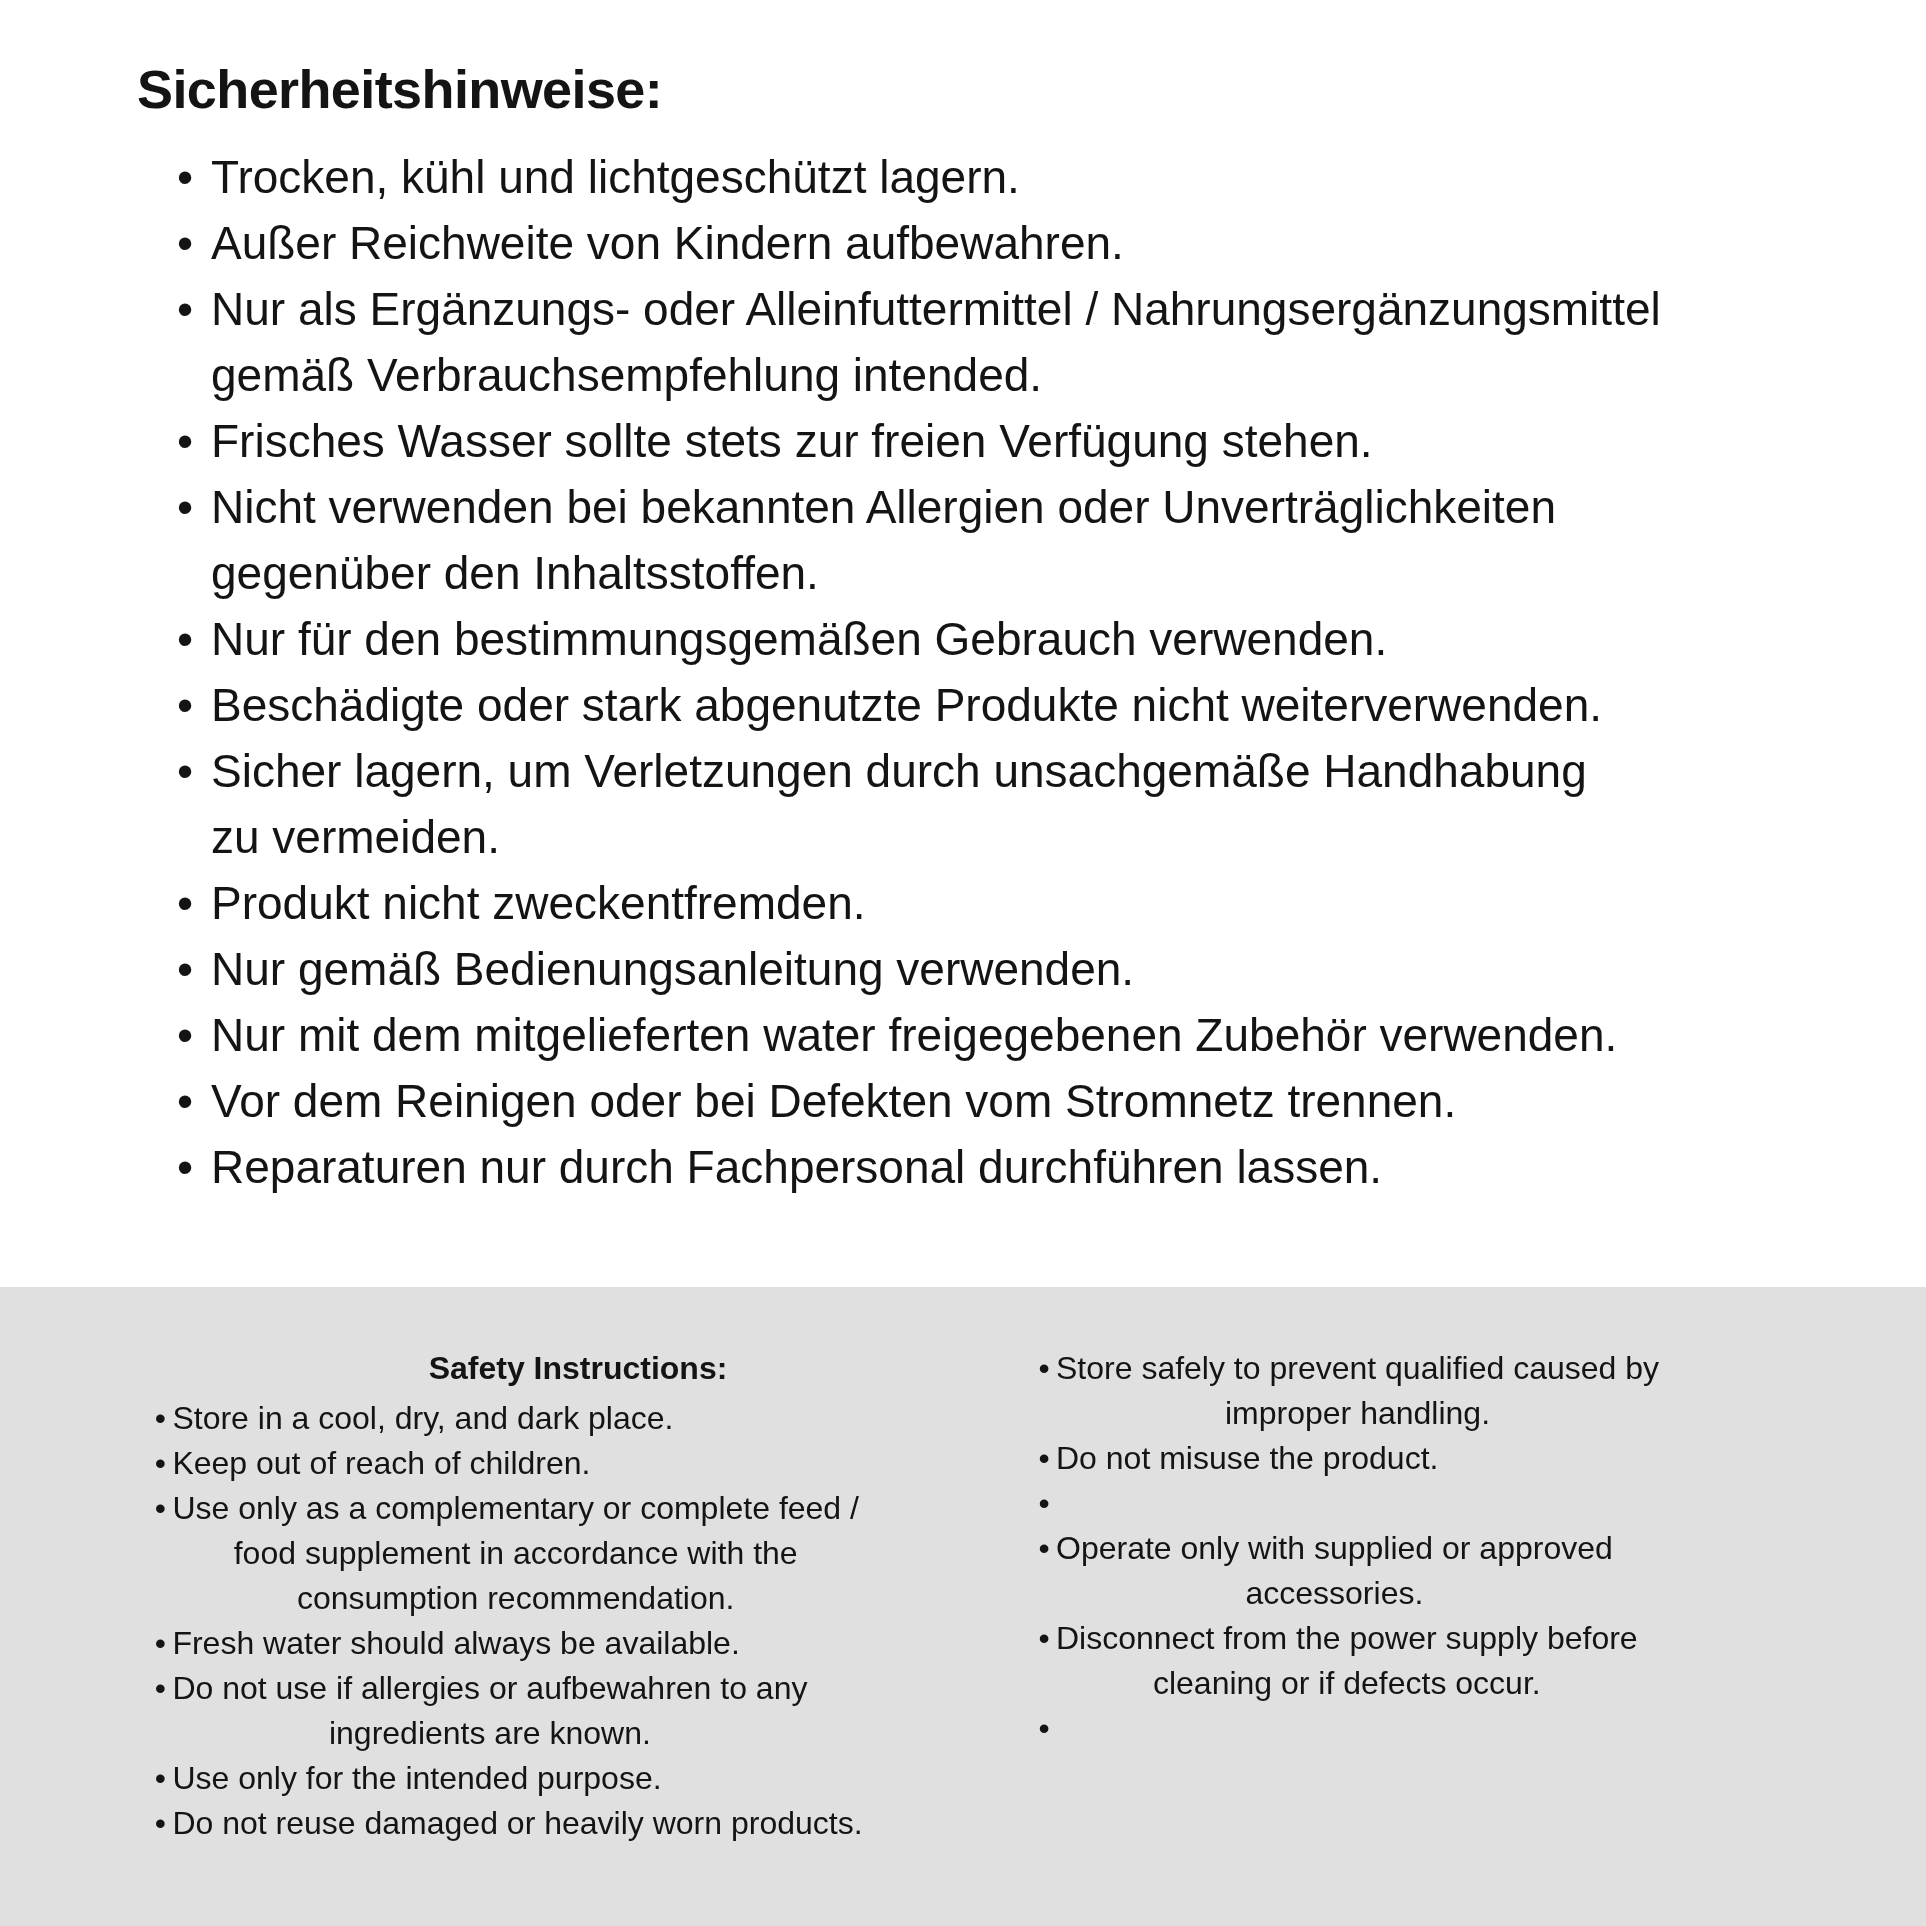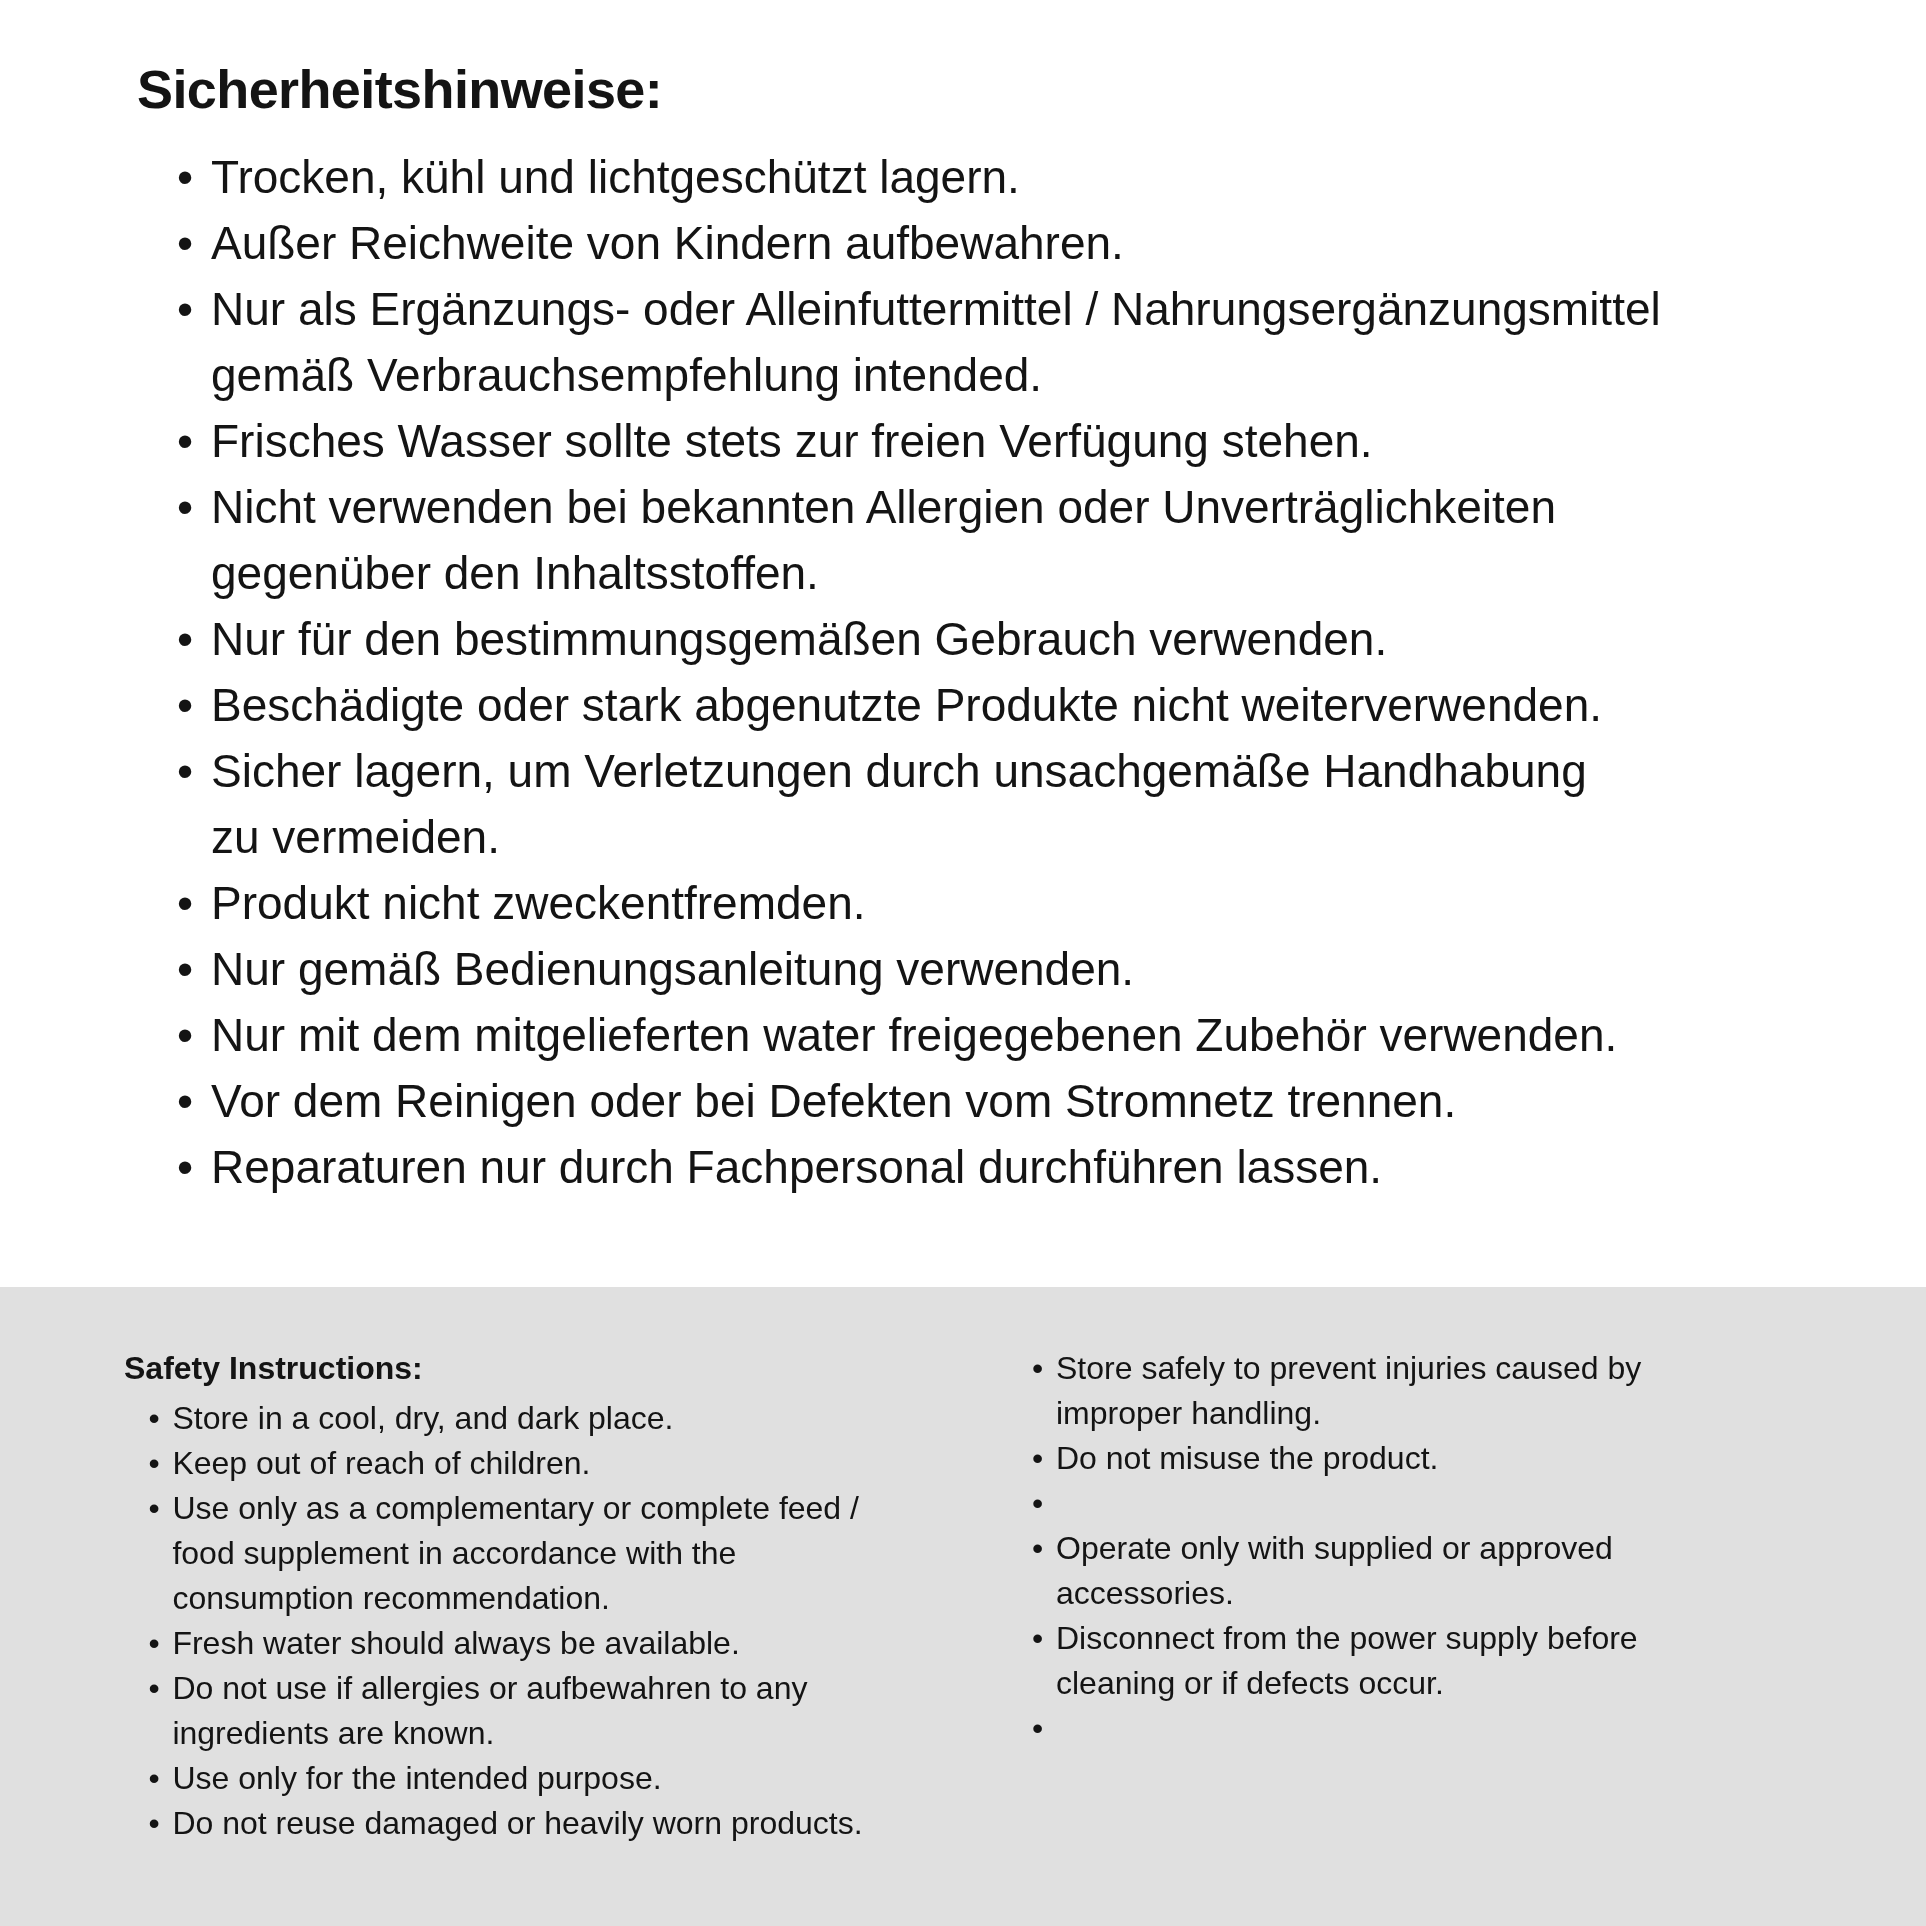--- a/index.html
+++ b/index.html
@@ -39,20 +39,21 @@
   .en-band {
     box-sizing: border-box;
     height: 639px;
     background: #e0e0e0;
     display: flex;
     align-items: flex-start;
     padding: 59px 26px 0 124px;
     font-size: 32px;
     line-height: 45px;
     font-stretch: condensed;
+    text-align: center;
   }
   .col-left { flex: 0 0 908px; width: 908px; }
   .col-right { flex: 1 1 auto; }
   .en-band h2 {
     margin: 0;
     font-size: 32px;
     line-height: 45px;
     font-weight: 700;
   }
   .en-band ul { list-style: none; margin: 0; padding: 0; }
@@ -162,21 +163,21 @@
           <li>
             <span class="dot">•</span>
             <span class="txt">Do not reuse damaged or heavily worn products.</span>
           </li>
         </ul>
     </div>
     <div class="col-right">
       <ul>
           <li>
             <span class="dot">•</span>
-            <span class="txt">Store safely to prevent injuries caused by
+            <span class="txt">Store safely to prevent qualified caused by
 improper handling.</span>
           </li>
           <li>
             <span class="dot">•</span>
             <span class="txt">Do not misuse the product.</span>
           </li>
           <li>
             <span class="dot">•</span>
           </li>
           <li>

